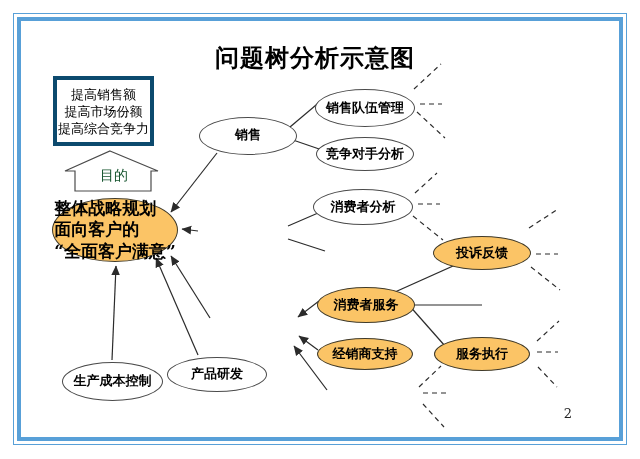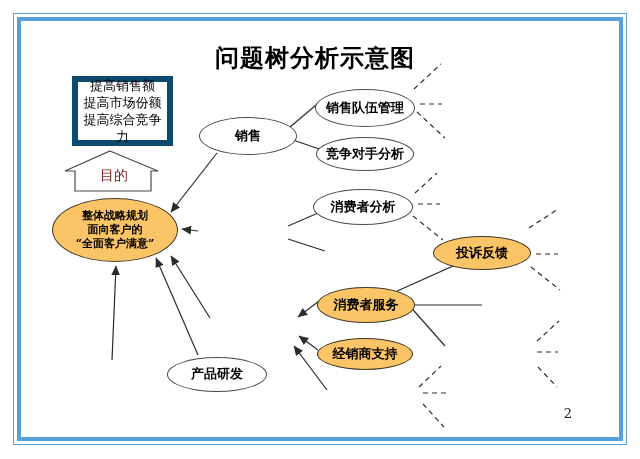--- a/index.html
+++ b/index.html
@@ -11,33 +11,33 @@
   }
   .frame-outer{position:absolute;left:13px;top:13px;right:13px;bottom:14px;border:1px solid #58a0d8;}
   .frame-inner{position:absolute;left:17px;top:17px;right:17px;bottom:18px;border:4px solid #58a0d8;}
   .title{
     position:absolute;left:175px;top:42px;width:280px;text-align:center;
     font-size:24px;font-weight:bold;letter-spacing:1px;color:#000;
   }
   .edges{position:absolute;left:0;top:0;}
   .node{
     position:absolute;box-sizing:border-box;border:1.3px solid #3f3a2a;border-radius:50%;
-    display:flex;align-items:center;justify-content:center;text-align:center;
+    display:flex;align-items:center;justify-content:center;text-align:left;
     font-weight:bold;font-size:13px;line-height:1.25;white-space:pre-line;color:#000;
   }
   .node.white{background:#ffffff;border-color:#4a4a4a;}
   .node.orange{background:#fbc466;}
   .goal-box{
-    position:absolute;left:72px;top:76px;width:101px;height:70px;box-sizing:border-box;
-    border:6px solid #0c4a6e;background:#fff;display:flex;align-items:center;justify-content:center;
+    position:absolute;left:53px;top:76px;width:101px;height:70px;box-sizing:border-box;
+    border:4px solid #0c4a6e;background:#fff;display:flex;align-items:center;justify-content:center;
     text-align:center;font-size:13px;line-height:17px;white-space:pre-line;color:#000;
   }
   .purpose-label{
     position:absolute;left:92px;top:167px;width:44px;text-align:center;
-    font-size:14px;color:#7f1d1d;
+    font-size:14px;color:#14532d;
   }
   .page-number{position:absolute;left:556px;top:406px;width:24px;text-align:center;font-size:13px;color:#222;}
 </style>
 </head>
 <body>
 
 <div class="slide">
   <div class="frame-outer"></div>
   <div class="frame-inner"></div>
 
@@ -92,30 +92,32 @@
         <line x1="423" y1="404" x2="444" y2="427"></line>
       </g>
     </g>
   </svg>
 
   <div class="goal-box">提高销售额
 提高市场份额
 提高综合竞争力</div>
   <div class="purpose-label">目的</div>
 
-  <div class="node orange" style="left:52px;top:198px;width:126px;height:64px;font-size:11px;">整体战略规划
+  <div class="node orange" style="left:52px;top:198px;width:126px;height:64px;font-size:17px;">整体战略规划
 面向客户的
 “全面客户满意”</div>
 
-  <div class="node white" style="left:199px;top:117px;width:98px;height:38px;">销售</div>
+  <div class="node white" style="left:199px;top:117px;width:98px;height:38px;font-family:Liberation Mono, monospace;">销售</div>
 
   <div class="node white" style="left:315px;top:89px;width:100px;height:38px;">销售队伍管理</div>
   <div class="node white" style="left:316px;top:137px;width:98px;height:34px;">竞争对手分析</div>
   <div class="node white" style="left:313px;top:189px;width:100px;height:36px;">消费者分析</div>
 
   <div class="node orange" style="left:433px;top:236px;width:98px;height:34px;">投诉反馈</div>
   <div class="node orange" style="left:317px;top:287px;width:98px;height:36px;">消费者服务</div>
   <div class="node orange" style="left:317px;top:338px;width:96px;height:32px;">经销商支持</div>
+  <div class="node orange" style="left:434px;top:337px;width:96px;height:34px;">服务执行</div>
 
+  <div class="node white" style="left:62px;top:362px;width:101px;height:39px;">生产成本控制</div>
   <div class="node white" style="left:167px;top:357px;width:100px;height:35px;">产品研发</div>
 
   <div class="page-number">2</div>
 </div>
 
 </body></html>

